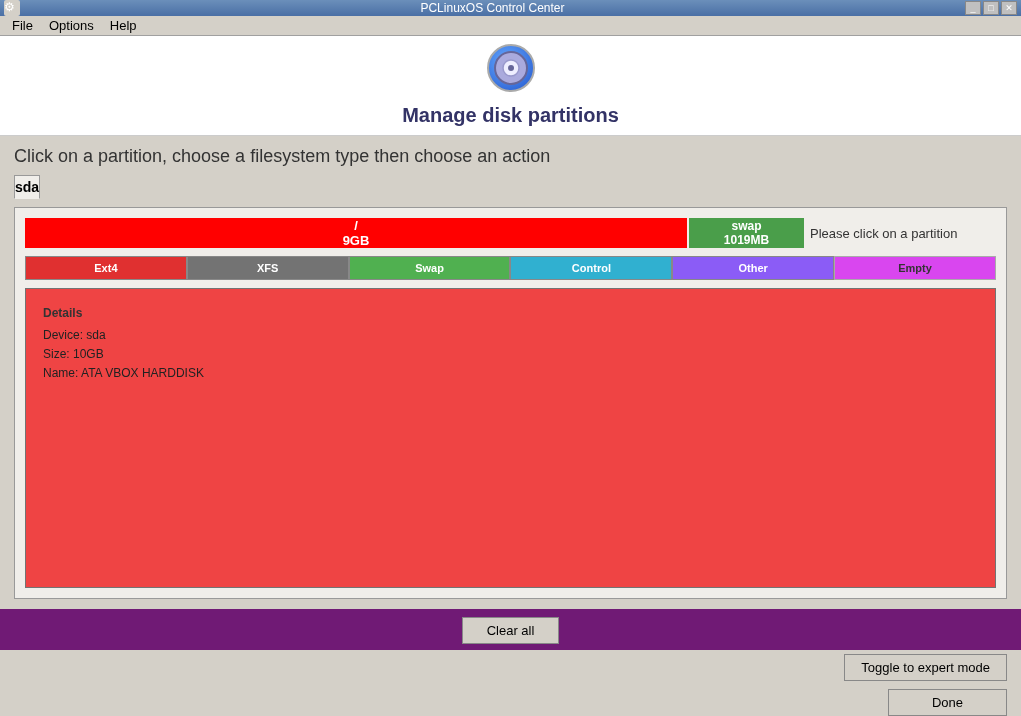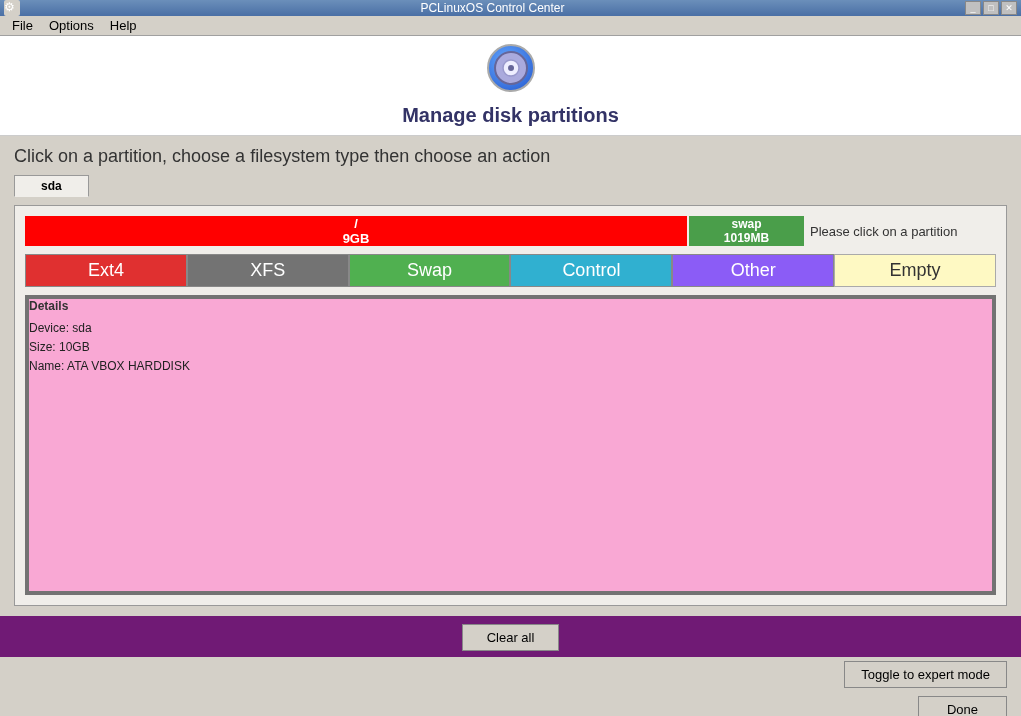--- a/index.html
+++ b/index.html
@@ -107,26 +107,26 @@
       font-size: 18px;
       color: #333;
     }
 
     
     .tabs {
       display: flex;
       gap: 0;
     }
     .tab {
-      padding: 3px 26px;
+      padding: 3px 0;
       background: #d4d0c8;
       border: 1px solid #999;
       border-bottom: none;
       cursor: pointer;
-      font-size: 12px;
+      font-size: 14px;
     }
     .tab.active {
       background: #f0eeea;
       border-bottom: 1px solid #f0eeea;
       font-weight: bold;
     }
 
     
     .partition-container {
       background: #f0eeea;
@@ -171,35 +171,35 @@
     .fs-legend {
       display: flex;
       gap: 0;
     }
     .fs-btn {
       flex: 1;
       padding: 5px 4px;
       border: 1px solid #888;
       cursor: default;
       text-align: center;
-      font-size: 18px;
-      font-weight: normal;
+      font-size: 11px;
+      font-weight: bold;
     }
     .fs-ext4 { background: #e03030; color: white; }
     .fs-xfs  { background: #737373; color: white; }
     .fs-swap { background: #50b050; color: white; }
     .fs-windows { background: #30b0d0; color: white; }
     .fs-other { background: #8b5cf6; color: white; }
-    .fs-empty { background: #fef9c3; color: #333; border: 1px solid #aaa; }
+    .fs-empty { background: #d946ef; color: #333; border: 1px solid #aaa; }
 
     
     .details-box {
-      border: 4px solid #737373;
-      background: #f9a8d4;
-      padding: 0;
+      border: 1px solid #737373;
+      background: #ef4444;
+      padding: 17px;
       flex: 1;
       min-height: 300px;
     }
     .details-title {
       font-size: 12px;
       font-weight: bold;
       color: #333;
       margin-bottom: 6px;
     }
     .details-text {
@@ -237,21 +237,21 @@
       font-size: 13px;
     }
 
     .done-bar {
       display: flex;
       justify-content: flex-end;
       padding: 4px 14px 8px;
       background: #d4d0c8;
     }
     .done-btn {
-      padding: 5px 28px;
+      padding: 5px 43px;
       background: #d4d0c8;
       border: 1px solid #888;
       cursor: pointer;
       font-size: 13px;
       margin-left: 32px;
     }
 
     .details-section {
       display: flex;
       flex-direction: column;

